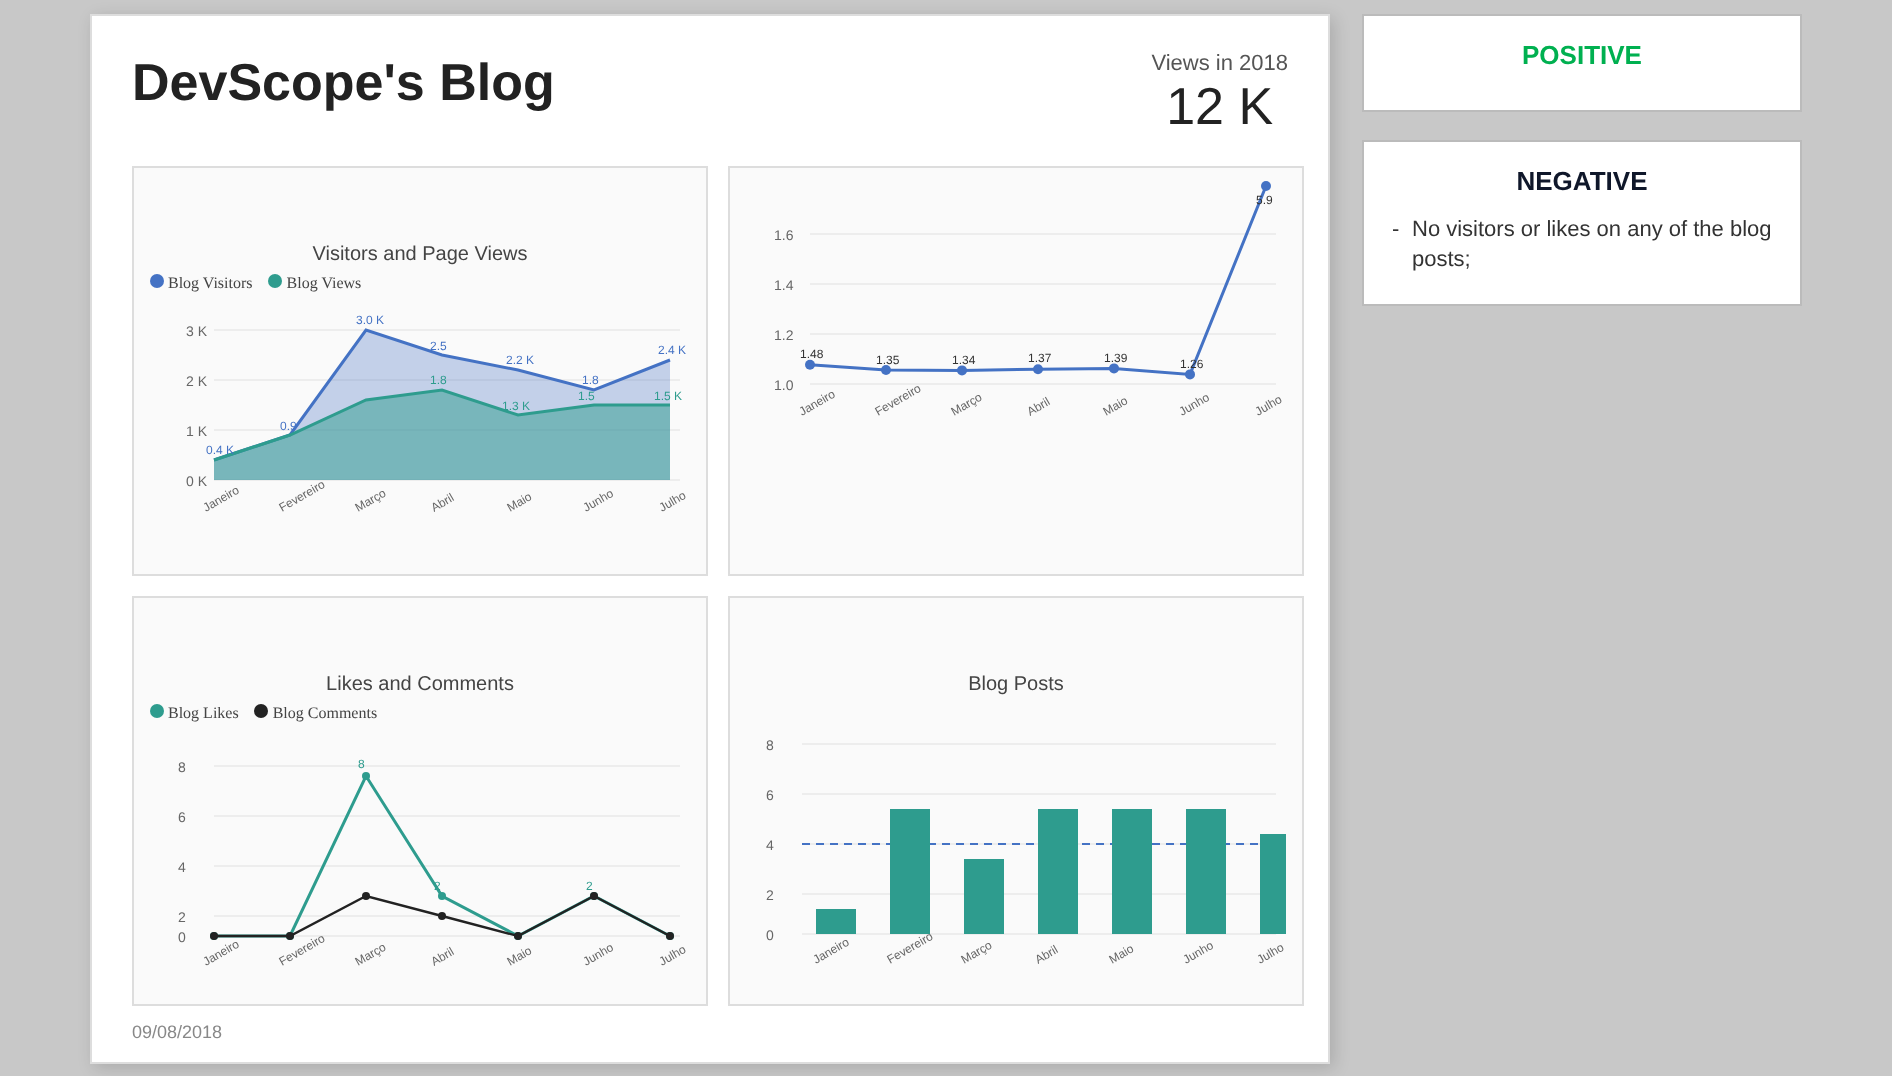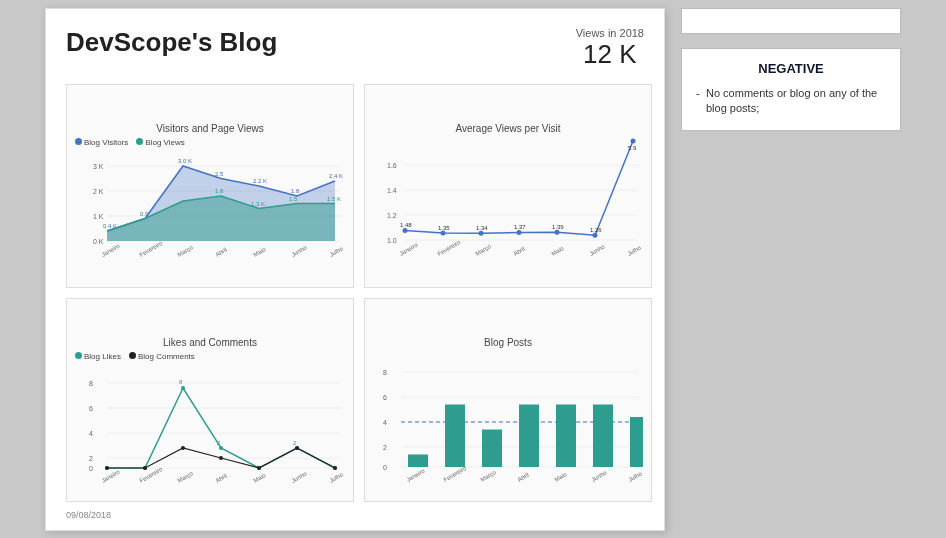--- a/index.html
+++ b/index.html
@@ -73,20 +73,21 @@
       color: #444;
       margin-bottom: 4px;
       margin-top: 32px;
     }
     .chart-legend {
       display: flex;
       gap: 8px;
       font-size: 8px;
       color: #444;
       margin-bottom: 2px;
+      font-family: Liberation Serif, serif;
     }
     .legend-dot {
       display: inline-block;
       width: 7px;
       height: 7px;
       border-radius: 50%;
       margin-right: 2px;
     }
     svg text {
       font-family: 'Segoe UI', Arial, sans-serif;
@@ -193,21 +194,20 @@
           <text x="66" y="108" font-size="6" fill="#666" transform="rotate(-30,66,108)">Fevereiro</text>
           <text x="104" y="108" font-size="6" fill="#666" transform="rotate(-30,104,108)">Março</text>
           <text x="142" y="108" font-size="6" fill="#666" transform="rotate(-30,142,108)">Abril</text>
           <text x="180" y="108" font-size="6" fill="#666" transform="rotate(-30,180,108)">Maio</text>
           <text x="218" y="108" font-size="6" fill="#666" transform="rotate(-30,218,108)">Junho</text>
           <text x="256" y="108" font-size="6" fill="#666" transform="rotate(-30,256,108)">Julho</text>
         </svg>
       </div>
 
       <div class="chart-box">
-        <div class="chart-title">Average Views per Visit</div>
         <svg width="270" height="140">
 
           <text x="14" y="30" font-size="7" fill="#666">1.6</text>
           <text x="14" y="55" font-size="7" fill="#666">1.4</text>
           <text x="14" y="80" font-size="7" fill="#666">1.2</text>
           <text x="14" y="105" font-size="7" fill="#666">1.0</text>
 
           <line x1="32" y1="27" x2="265" y2="27" stroke="#e0e0e0" stroke-width="0.5"></line>
           <line x1="32" y1="52" x2="265" y2="52" stroke="#e0e0e0" stroke-width="0.5"></line>
           <line x1="32" y1="77" x2="265" y2="77" stroke="#e0e0e0" stroke-width="0.5"></line>
@@ -335,21 +335,22 @@
       </div>
     </div>
 
     <div class="dashboard-footer">
       <span>09/08/2018</span>
     </div>
   </div>
 
   <div class="notes-area">
     <div class="note-card">
+      <div class="note-card-title positive">POSITIVE</div>
     </div>
     <div class="note-card">
       <div class="note-card-title negative">NEGATIVE</div>
       <ul>
-        <li>No comments or blog on any of the blog posts;</li>
+        <li>No visitors or likes on any of the blog posts;</li>
       </ul>
     </div>
   </div>
 </div>
 
 </body></html>

